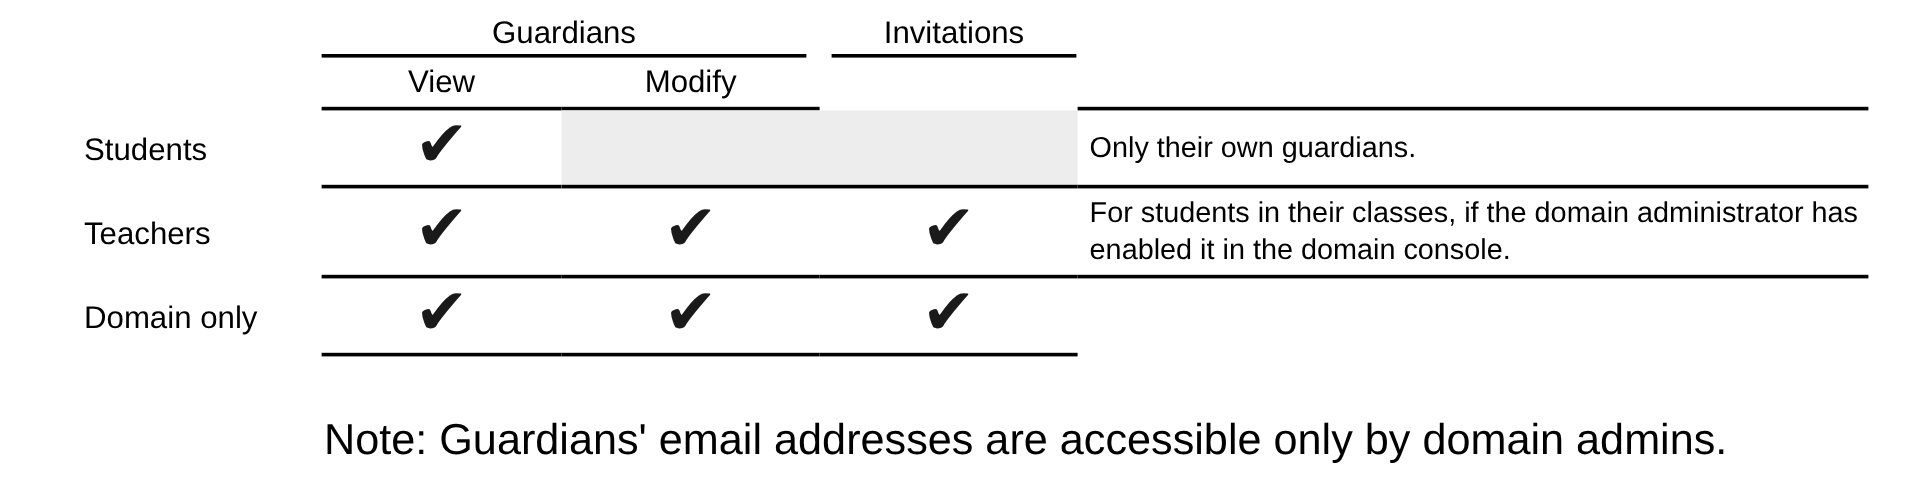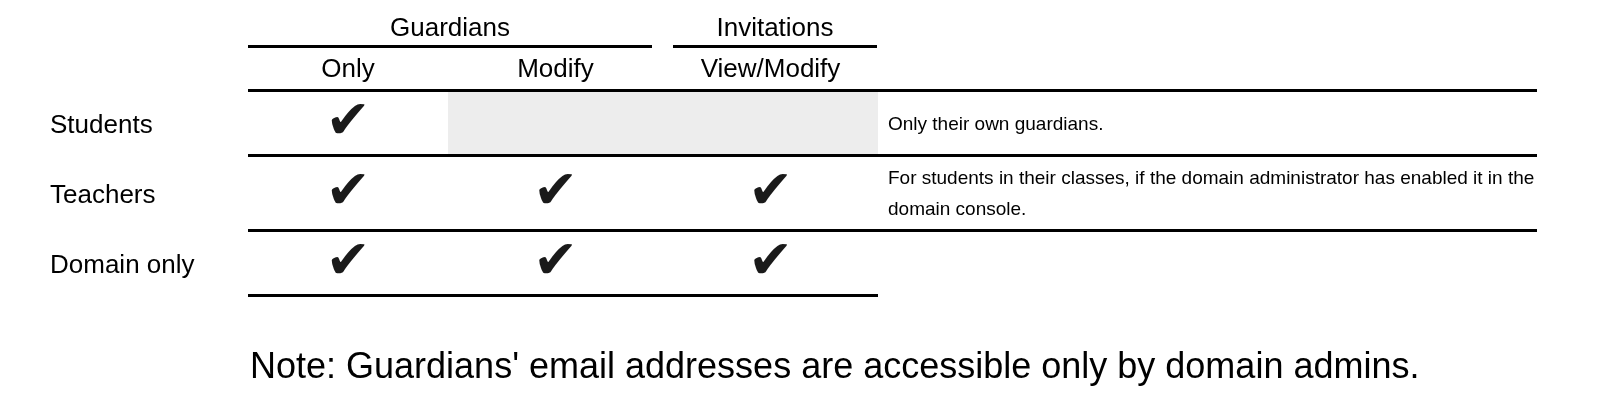--- a/index.html
+++ b/index.html
@@ -8,20 +8,21 @@
     background: #ffffff;
   }
   .doc {
     position: relative;
     width: 1556px;
     height: 410px;
     background: #ffffff;
     font-family: "Liberation Sans", sans-serif;
     color: #000000;
     overflow: hidden;
+    margin-left: 20px;
   }
   .perm-table {
     position: absolute;
     left: 0;
     top: 10px;
     display: grid;
     grid-template-columns: 248px 200px 215px 215px 659px;
     grid-template-rows: 38px 44px 65px 75px 65px;
   }
   .cell { display: flex; align-items: center; }
@@ -56,21 +57,21 @@
     color: #1a1a1a;
     transform: translateY(-3px);
   }
 
   .gray-cell {
     grid-column: 3 / 5;
     background: #ededed;
   }
 
   .note-cell {
-    font-size: 19px;
+    font-size: 24px;
     line-height: 31px;
     padding-left: 10px;
   }
   .note-text { max-width: 649px; }
 
   .footnote {
     position: absolute;
     left: 250px;
     top: 350px;
     font-size: 36px;
@@ -82,23 +83,22 @@
 
 <div class="doc">
   <div class="perm-table">
 
     <div class="cell r1 c1"></div>
     <div class="cell group-cell bb r1 group-guardians">Guardians</div>
     <div class="cell group-cell bb r1 group-invitations">Invitations</div>
     <div class="cell r1 c5"></div>
 
     <div class="cell r2 c1"></div>
-    <div class="cell center sub-cell bb r2 c2">Only</div>
+    <div class="cell center sub-cell bb r2 c2">View</div>
     <div class="cell center sub-cell bb r2 c3">Modify</div>
-    <div class="cell center sub-cell bb r2 c4">View/Modify</div>
     <div class="cell bb r2 c5"></div>
 
     <div class="cell row-label r3 c1">Students</div>
     <div class="cell center bb r3 c2">
       <span class="check">✔</span>
     </div>
     <div class="cell bb r3 gray-cell"></div>
     <div class="cell bb note-cell r3 c5">
       <span class="note-text">Only their own guardians.</span>
     </div>

